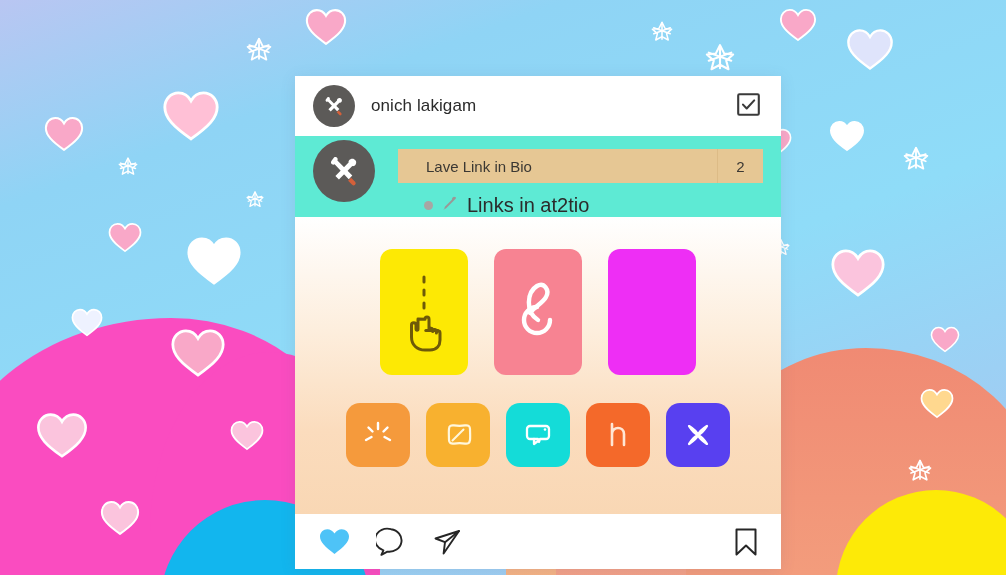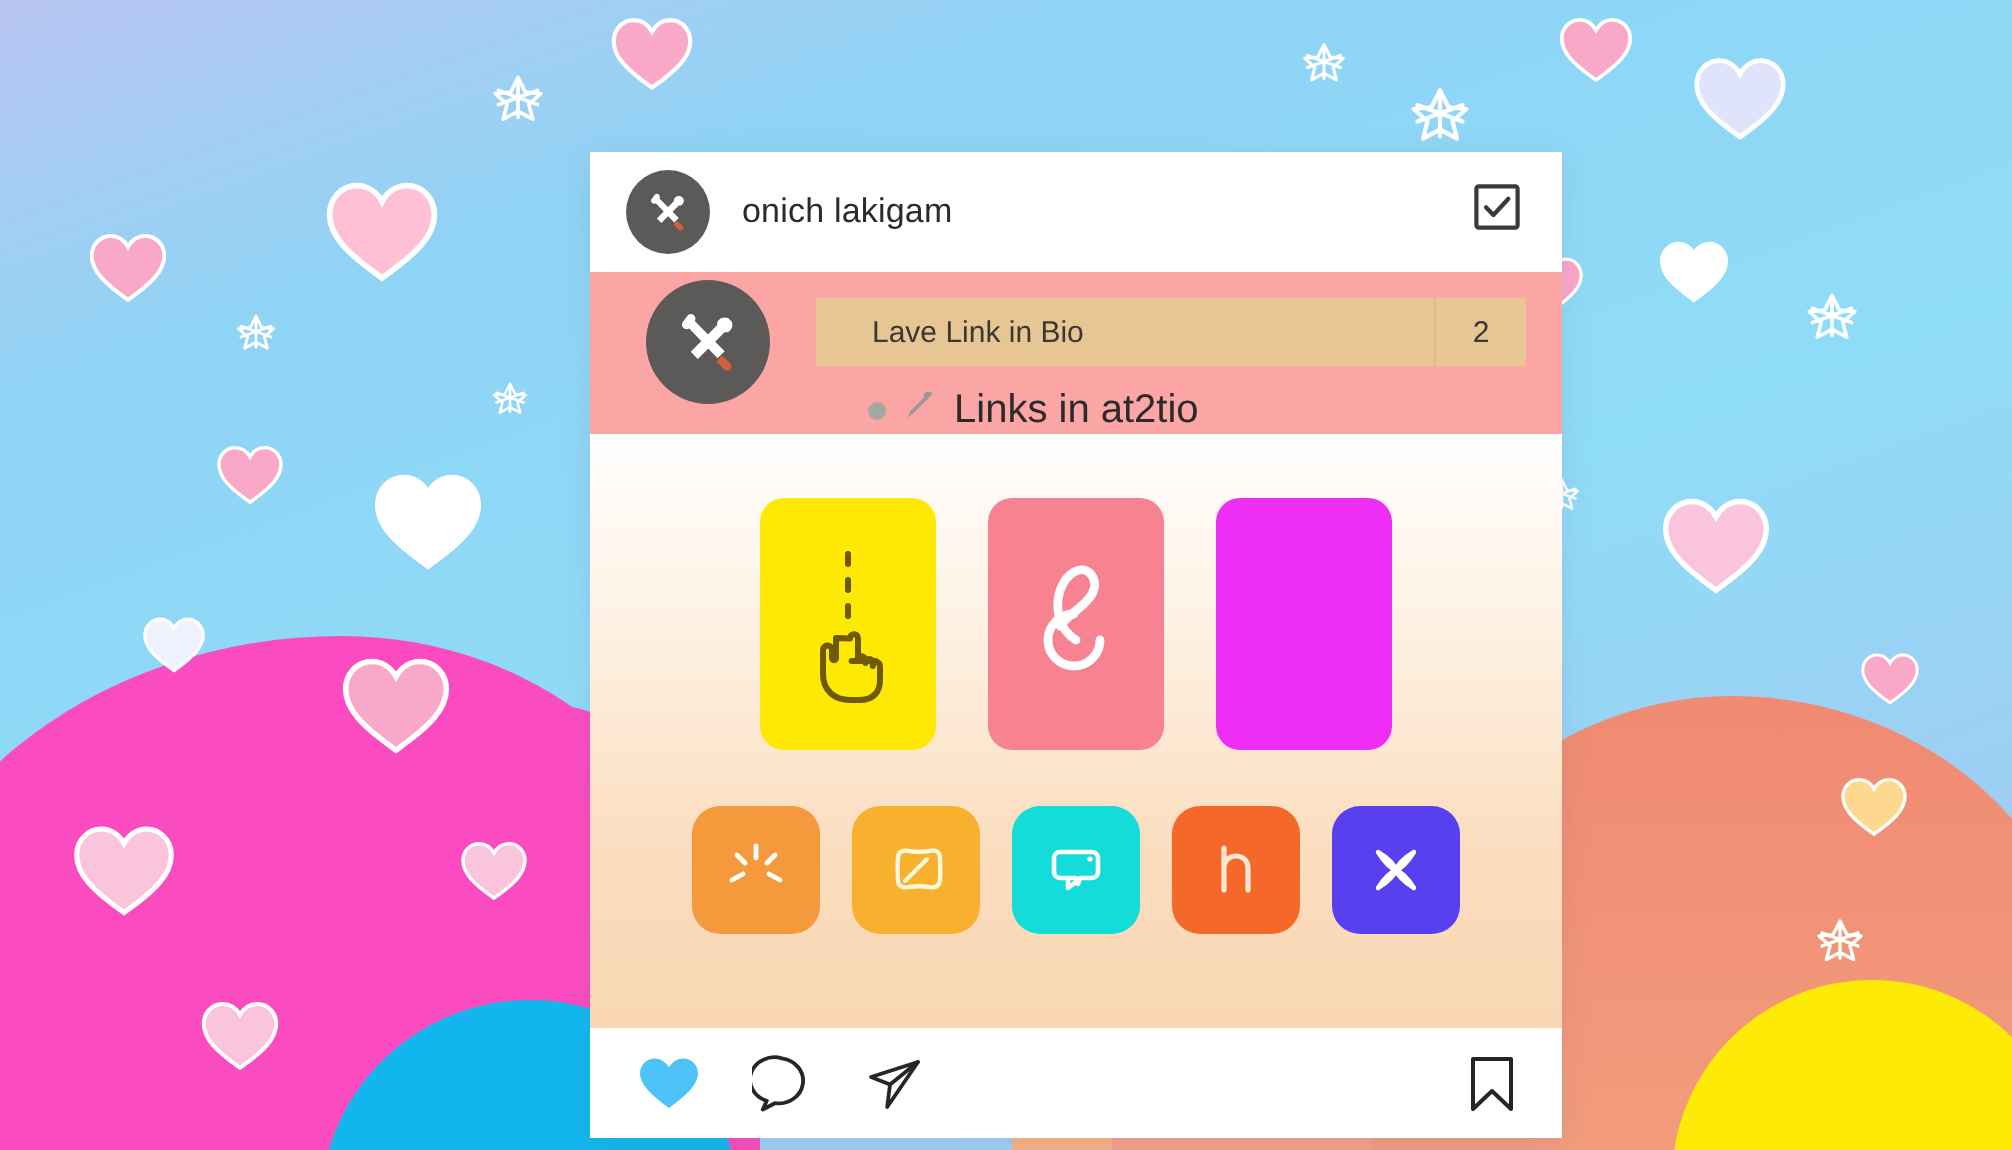--- a/index.html
+++ b/index.html
@@ -87,22 +87,22 @@
   }
   #username {
     margin-left: 16px;
     font-size: 17px; color: #2b2b2b; letter-spacing: .1px;
   }
   #header-check { margin-left: auto; }
 
   
   #bio-row {
     display: flex; align-items: flex-start;
-    padding: 4px 18px 0 28px;
-    background: #fca5a5;
+    padding: 4px 18px 0 18px;
+    background: #5eead4;
     flex: 0 0 auto;
   }
   .avatar-lg {
     width: 62px; height: 62px; border-radius: 50%;
     background: #5c5a58;
     display: flex; align-items: center; justify-content: center;
     flex: 0 0 62px;
   }
   #bio-right { flex: 1; margin-left: 23px; padding-top: 9px; }
   #bio-bar {

